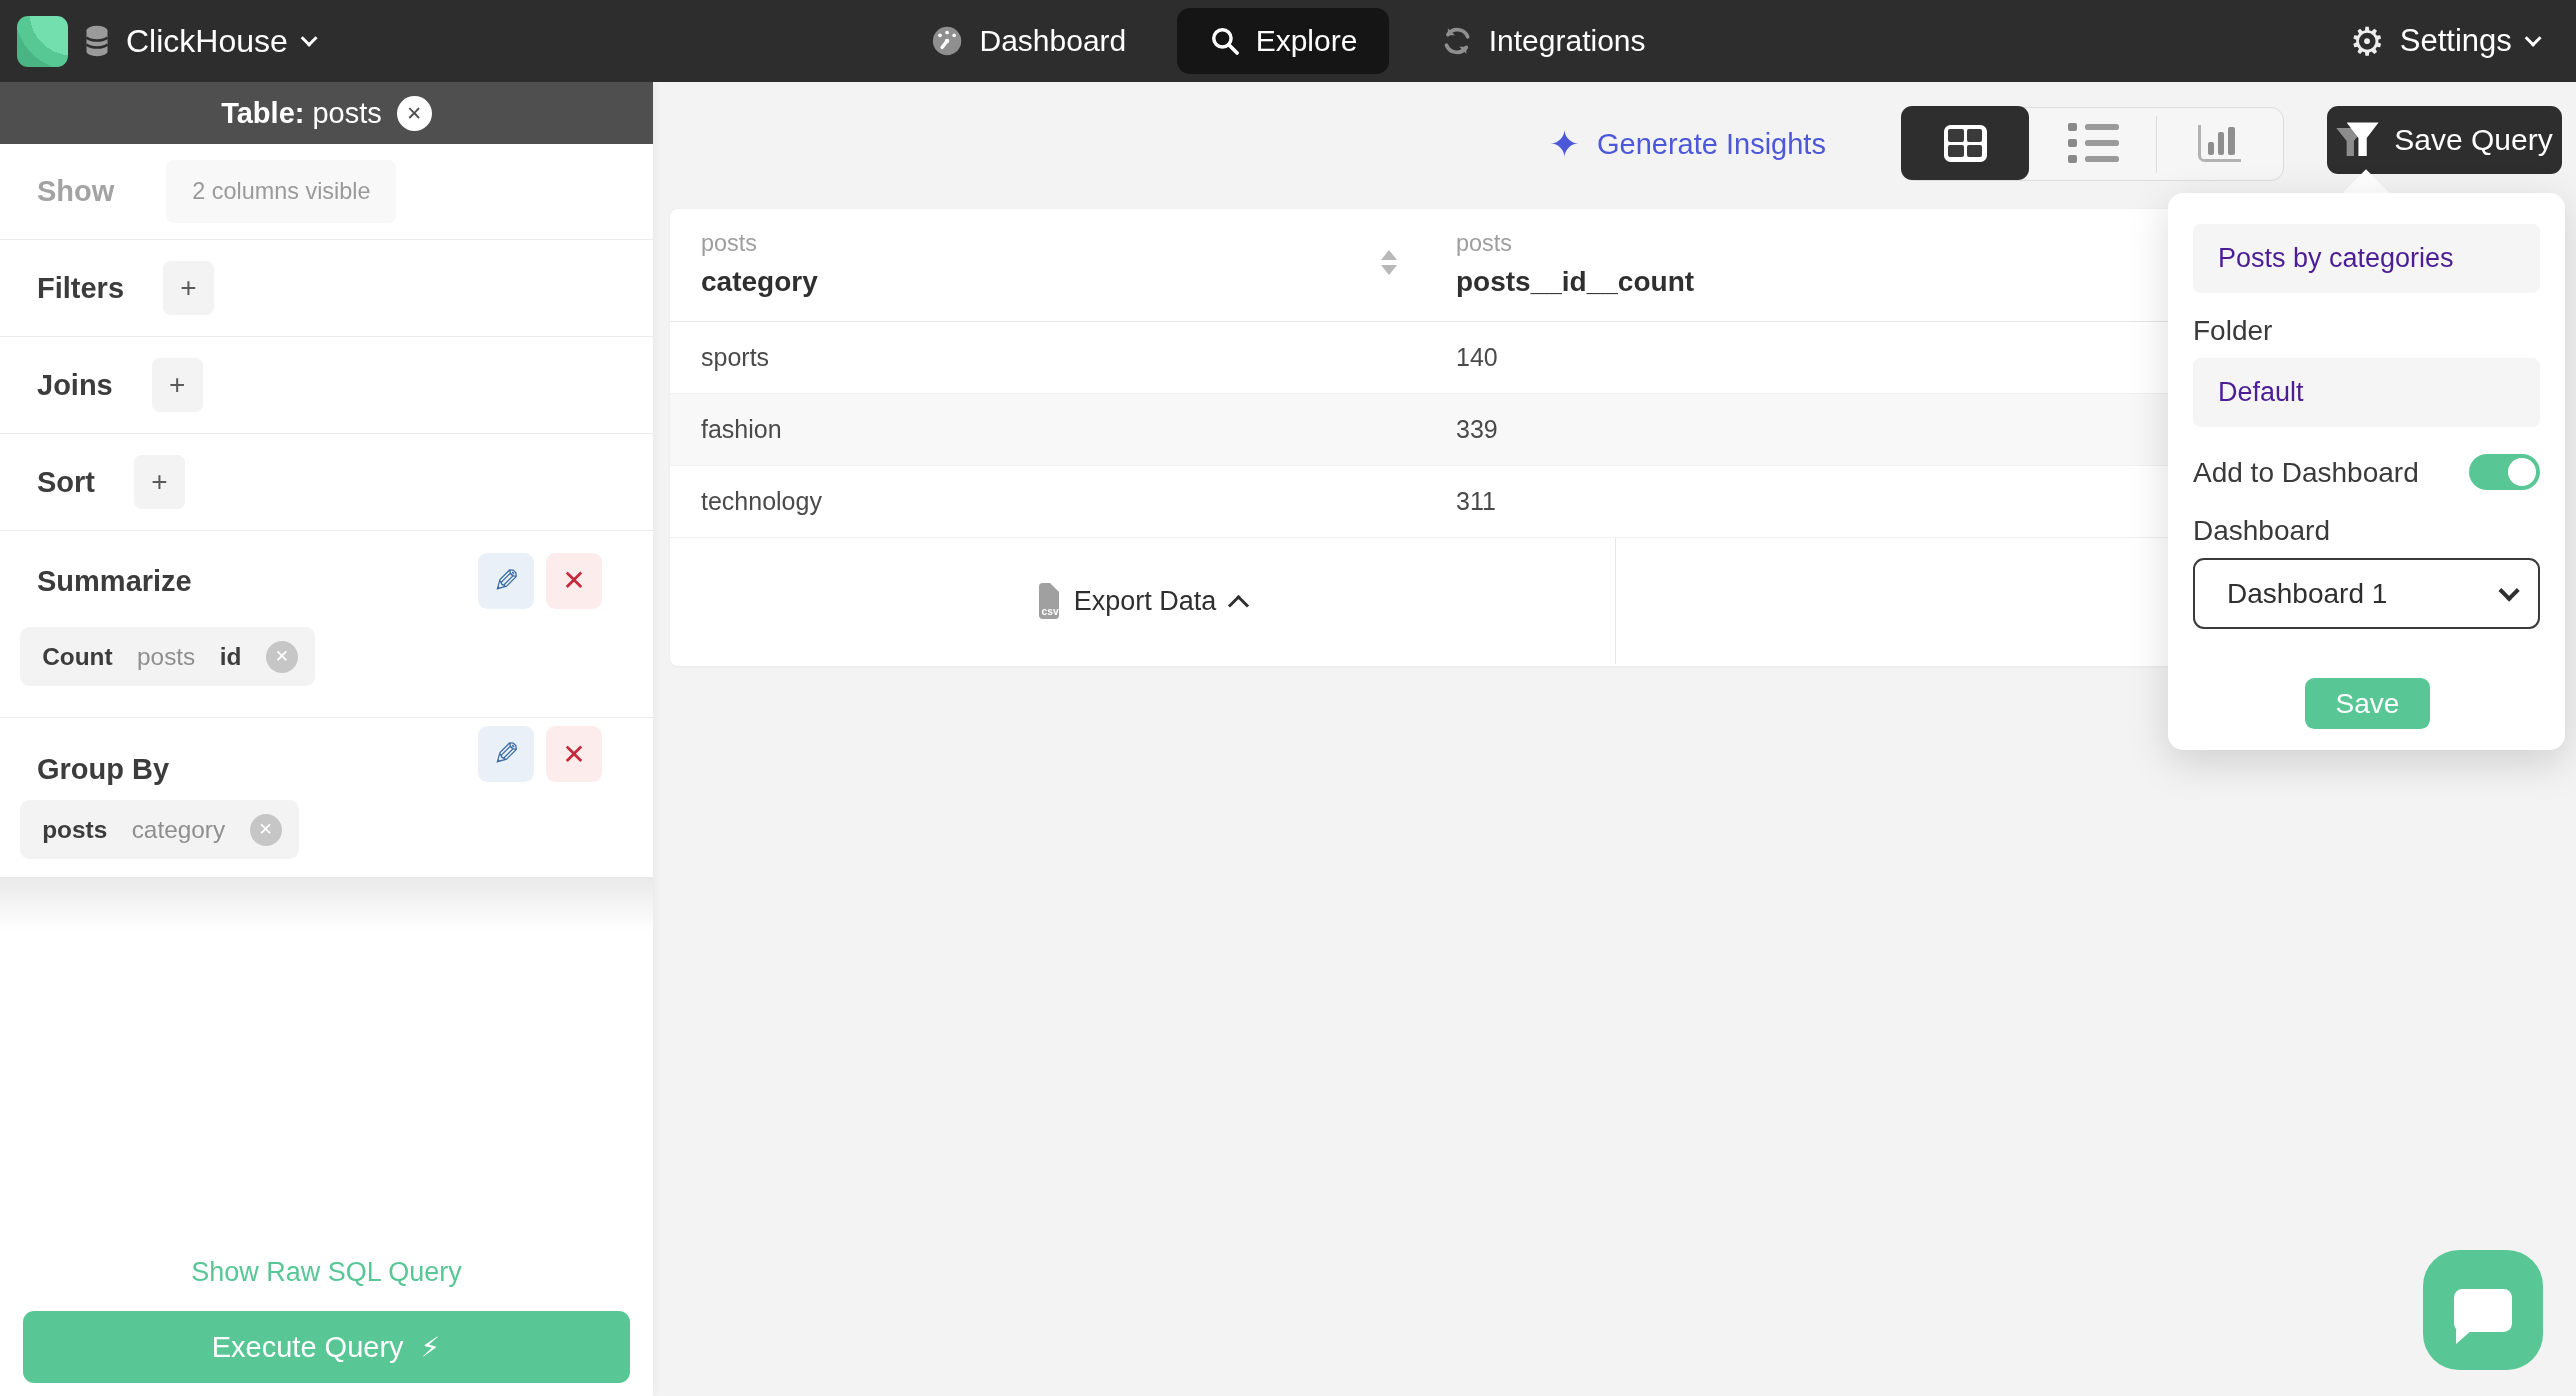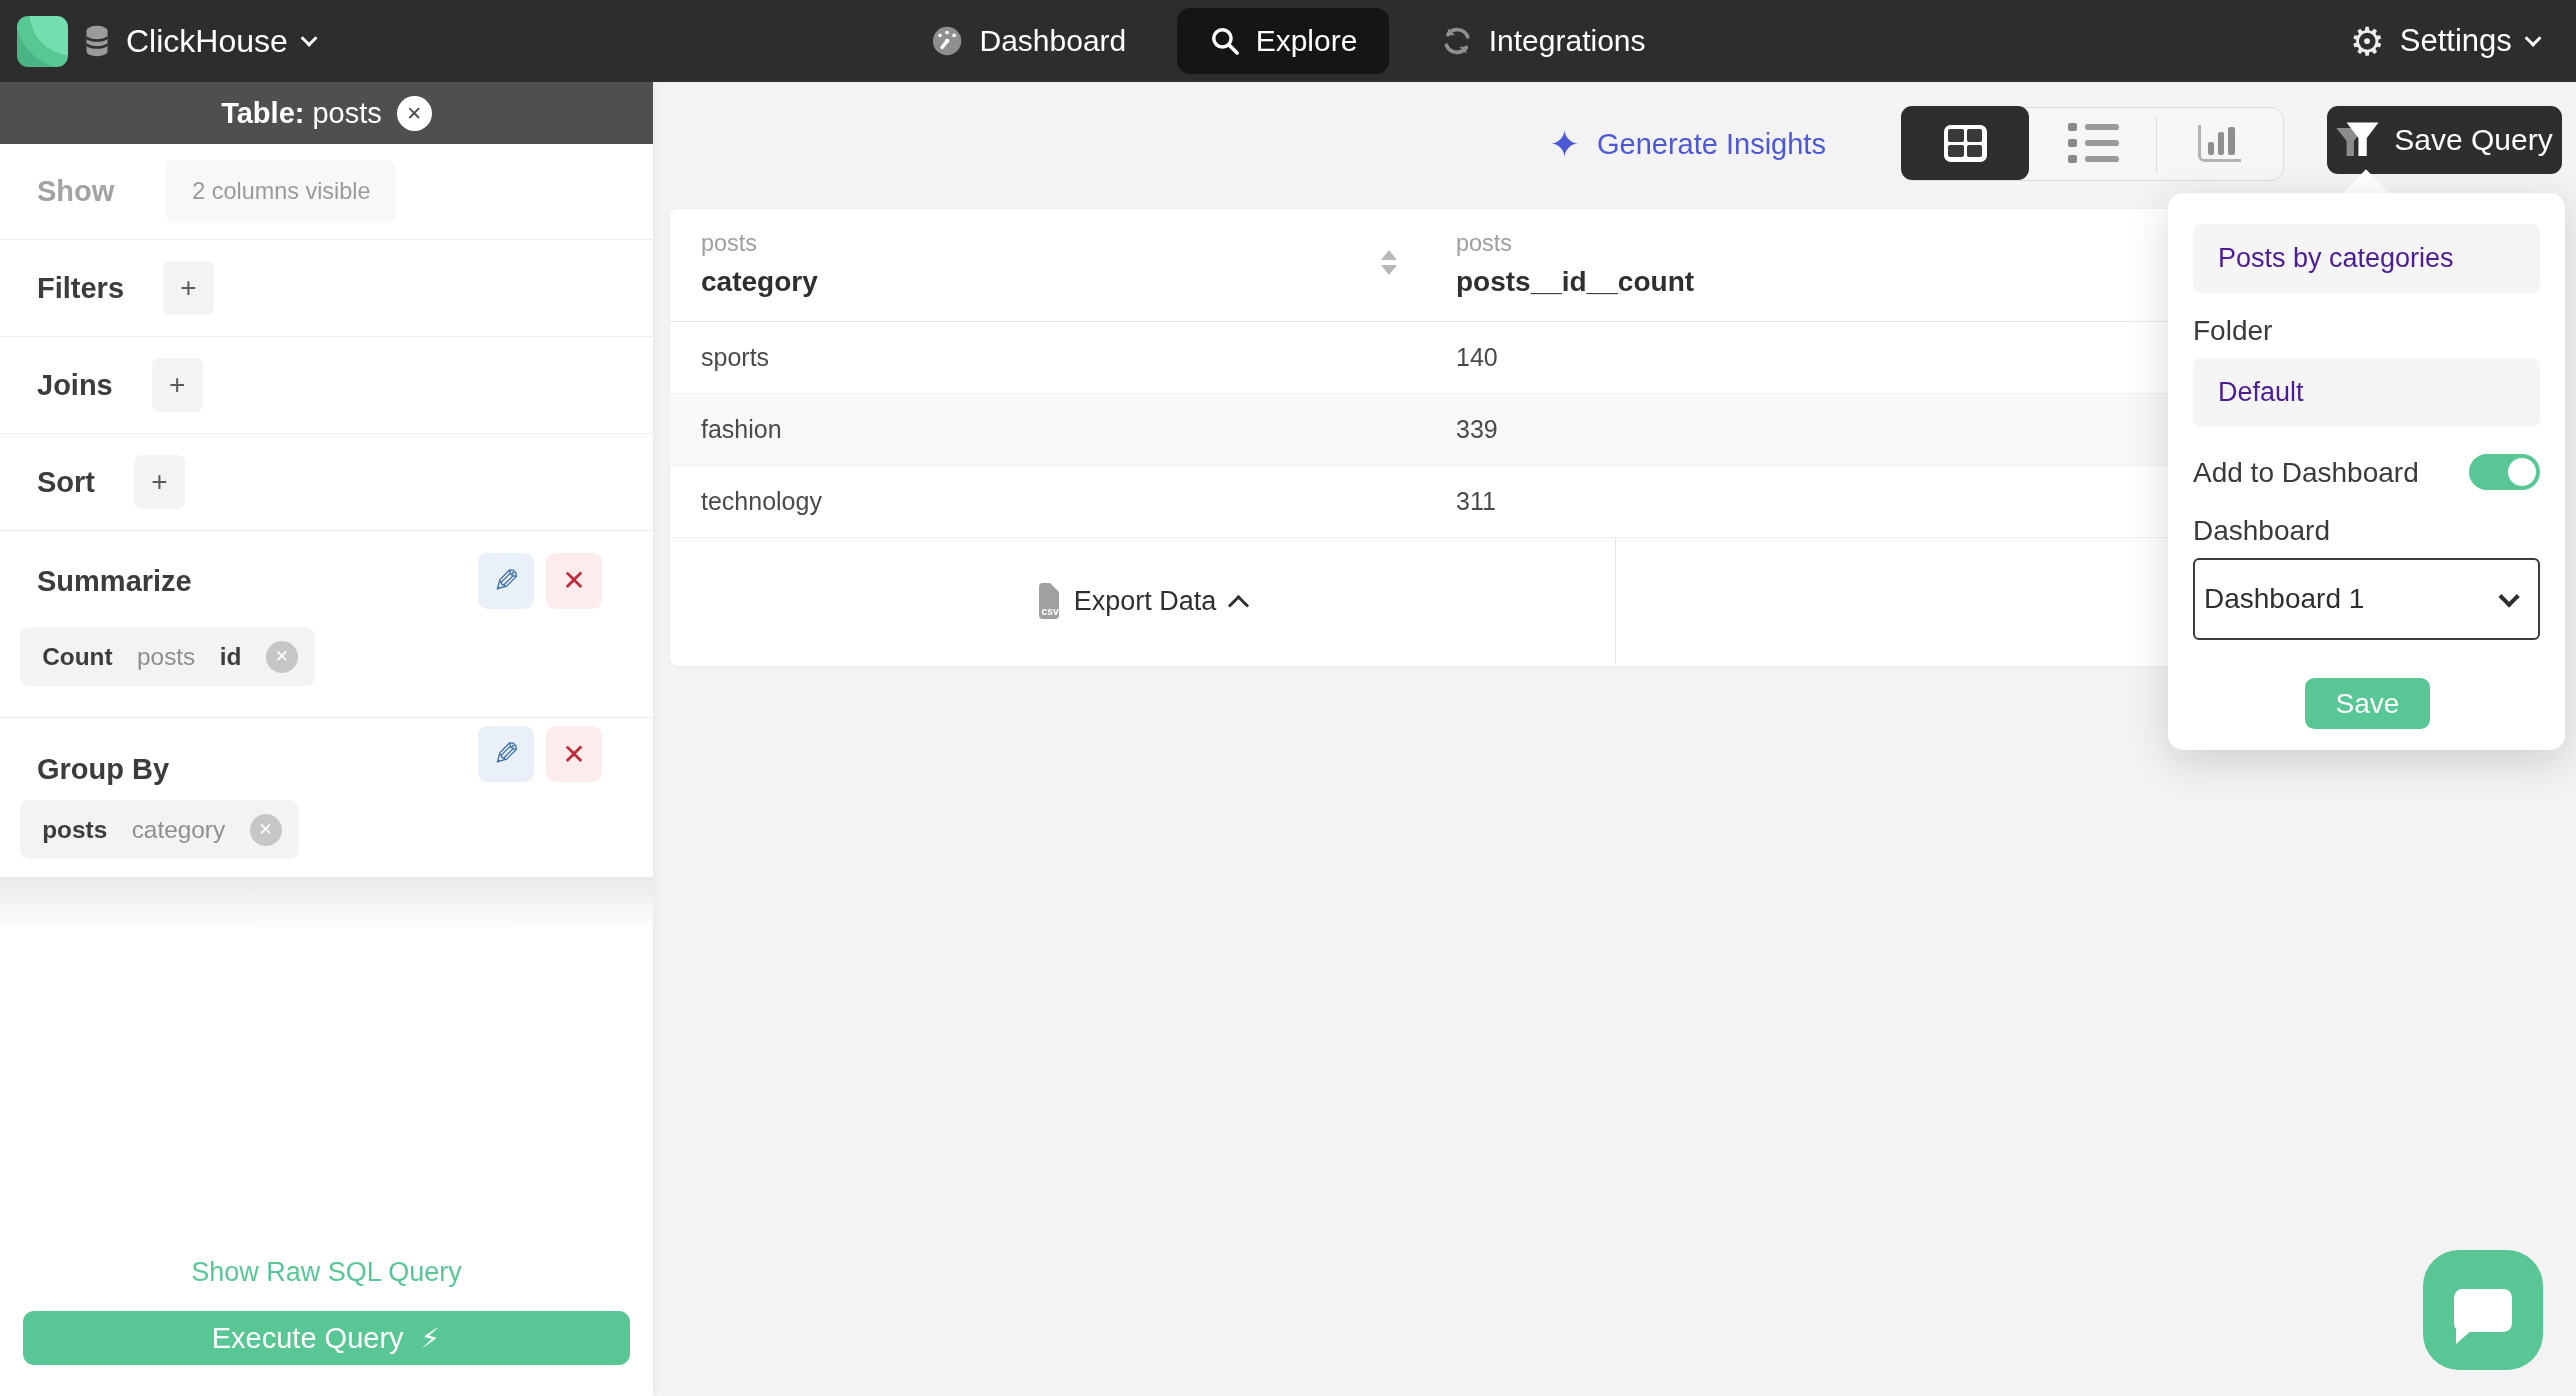--- a/index.html
+++ b/index.html
@@ -34,21 +34,21 @@
   .icon-btn { position:absolute; width:56px; height:56px; border:none; border-radius:9.4px; cursor:pointer; display:flex; align-items:center; justify-content:center; font-family:inherit; }
   .edit-btn { background:#e9f0f7; color:#3c6ea5; font-size:32px; }
   .edit-btn span { transform:scaleX(-1); display:inline-block; }
   .del-btn { background:#fdecec; color:#c3293a; font-size:28px; font-weight:bold; }
   .chip { position:absolute; left:19.7px; height:59px; background:#f3f3f3; border-radius:9.4px; display:flex; align-items:center; gap:24.4px; padding:0 17px 0 22.5px; font-size:24.4px; }
   .chip b { color:#3c3c3c; }
   .chip .dim { color:#8f8f8f; }
   .chip-x { width:32px; height:32px; border-radius:50%; background:#c6c6c6; color:#fff; font-size:17px; font-weight:bold; display:flex; align-items:center; justify-content:center; cursor:pointer; }
   .fade-strip { position:absolute; left:0; width:100%; height:60px; background:linear-gradient(180deg,#e9e9e9 0%, #ffffff 90%); }
   .raw-link { position:absolute; left:0; width:100%; top:1175px; text-align:center; color:#58c795; font-size:27px; cursor:pointer; }
-  .exec-btn { position:absolute; left:22.5px; top:1229px; width:607px; height:54px; background:#58c795; border:none; border-radius:11.2px; color:#fff; font-size:29px; display:flex; align-items:center; justify-content:center; gap:17px; cursor:pointer; font-family:inherit; }
+  .exec-btn { position:absolute; left:22.5px; top:1229px; width:607px; height:72px; background:#58c795; border:none; border-radius:11.2px; color:#fff; font-size:29px; display:flex; align-items:center; justify-content:center; gap:17px; cursor:pointer; font-family:inherit; }
   .bolt { font-size:28px; }
 
   
   .gen-insights { position:absolute; left:1549px; top:122px; height:45px; display:flex; align-items:center; gap:17px; color:#4c58d8; font-size:29px; cursor:pointer; z-index:5; }
   .sparkle { font-size:37px; line-height:1; }
   .view-toggle { position:absolute; left:1902px; top:107px; width:382px; height:74px; background:#f6f6f6; border:1.9px solid #dcdcdc; border-radius:13px; z-index:5; }
   .seg { position:absolute; top:0; height:70px; width:127px; display:flex; align-items:center; justify-content:center; cursor:pointer; }
   .seg.active { background:#2e2e2e; border-radius:11.2px; height:74px; top:-1.9px; left:-1.9px; width:128px; }
   .seg.s2 { left:127px; } .seg.s3 { left:253px; }
   .seg-div { position:absolute; left:253px; top:7.5px; bottom:7.5px; width:0.9px; background:#dcdcdc; }
@@ -89,21 +89,21 @@
   .csvico span { position:absolute; left:2.8px; bottom:1.9px; font-size:10.3px; color:#fff; font-weight:bold; }
   .chev-up { width:15px; height:15px; border-top:3.7px solid #2f2f2f; border-right:3.7px solid #2f2f2f; transform:rotate(-45deg); margin-top:9.4px; }
 
   
   .pop-caret { position:absolute; left:2350px; top:176px; width:32px; height:32px; background:#fff; transform:rotate(45deg); z-index:29; }
   .popover { position:absolute; left:2168px; top:193px; width:397px; height:557px; background:#fff; border-radius:15px; box-shadow:0 11.2px 41px rgba(0,0,0,.15); z-index:30; }
   .pop-input { position:absolute; left:25px; width:347px; height:69px; background:#f5f5f5; border:none; border-radius:7.5px; font-size:27px; color:#4c1d95; padding:0 25px; font-family:inherit; }
   .pop-label { position:absolute; left:25px; font-size:28px; color:#3a3a3a; }
   .toggle { position:absolute; right:25px; top:261px; width:71px; height:36px; border-radius:18px; background:#58c795; cursor:pointer; }
   .toggle .knob { position:absolute; right:3.7px; top:3.7px; width:28px; height:28px; border-radius:50%; background:#fff; }
-  .pop-select { position:absolute; left:25px; top:365px; width:347px; height:82px; border:2.8px solid #3a3a3a; border-radius:6px; background:#fff; display:flex; align-items:center; font-size:28px; color:#2f2f2f; padding-left:9px; cursor:pointer; }
+  .pop-select { position:absolute; left:25px; top:365px; width:347px; height:71px; border:2.8px solid #3a3a3a; border-radius:11px; background:#fff; display:flex; align-items:center; font-size:28px; color:#2f2f2f; padding-left:32px; cursor:pointer; }
   .pop-select .chevd { position:absolute; right:24.4px; width:15px; height:15px; border-right:4.7px solid #2f2f2f; border-bottom:4.7px solid #2f2f2f; transform:rotate(45deg) translateY(-3.7px); }
   .pop-save { position:absolute; left:137px; top:485px; width:125px; height:51px; background:#58c795; border:none; border-radius:9.4px; color:#fff; font-size:28px; cursor:pointer; font-family:inherit; }
 
   
   .chat-fab { position:absolute; left:2423px; top:1250px; width:120px; height:120px; border-radius:36px; background:#58c795; border:none; cursor:pointer; display:flex; align-items:center; justify-content:center; z-index:25; }
   .bubble { position:relative; width:58px; height:43px; background:#fff; border-radius:8.4px; }
   .bubble:after { content:""; position:absolute; left:1.9px; bottom:-12.2px; width:0; height:0; border-top:14px solid #fff; border-right:16px solid transparent; }
 </style>
 </head>
 <body>

